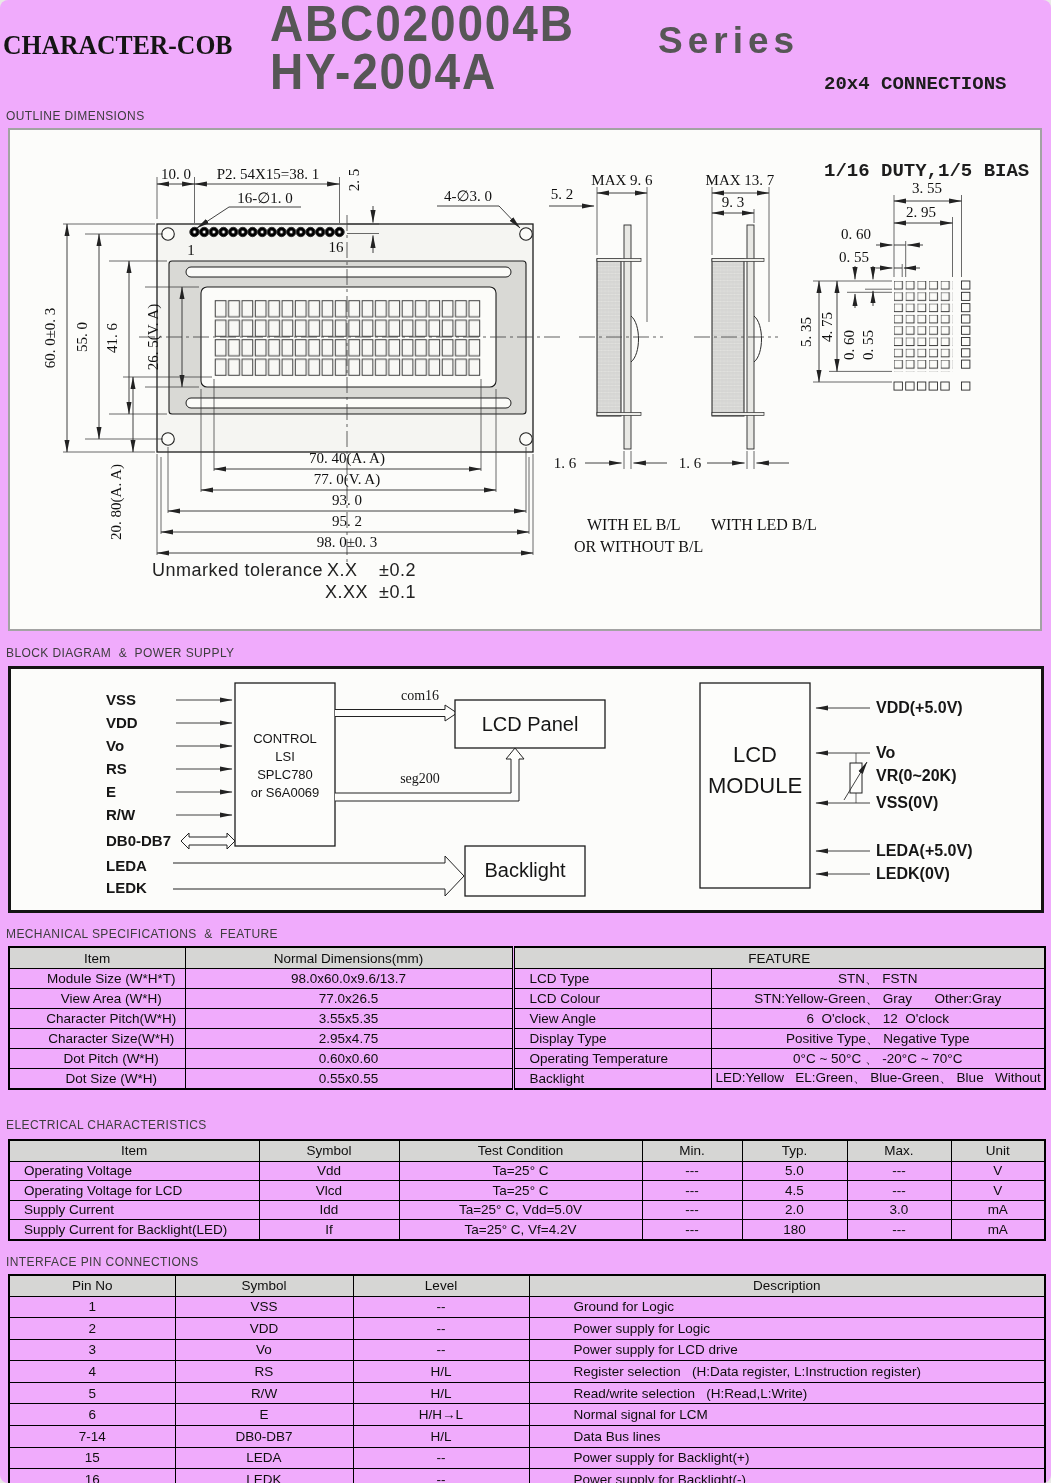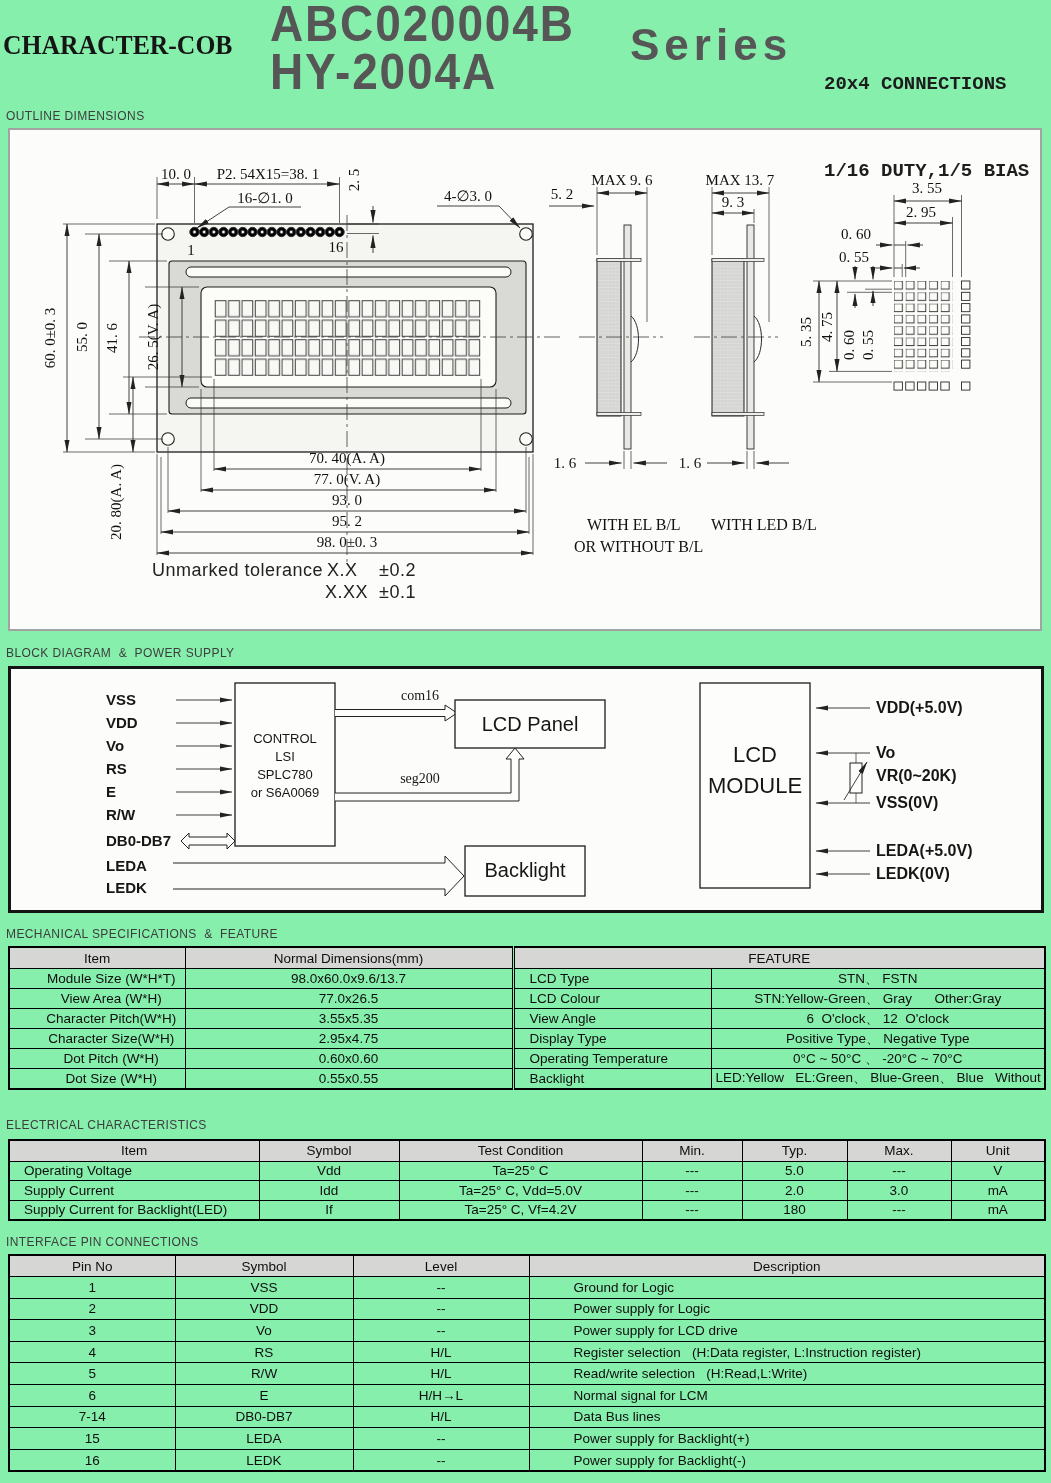--- a/index.html
+++ b/index.html
@@ -1,26 +1,26 @@
 <!DOCTYPE html>
 <html><head>
 <meta charset="utf-8">
 <style>
   html,body{margin:0;padding:0;background:#e9e9e6;}
-  .sheet{position:relative;width:1051px;height:1483px;background:#86efac;color:#111;
-         font-family:"Liberation Sans",sans-serif;overflow:hidden;}
+  .sheet{position:relative;width:1051px;height:1483px;background:#f0abfc;color:#111;
+         font-family:"Liberation Sans",sans-serif;overflow:hidden;border-radius:8px;}
   
   .hdr{position:relative;height:96px;}
   .logo{position:absolute;left:3px;top:30px;font-family:"Liberation Serif",serif;
         font-weight:700;font-size:27px;letter-spacing:0px;color:#151515;
         transform:scaleX(0.95);transform-origin:left;}
   .models{position:absolute;left:270px;top:0px;line-height:48px;}
   .m1{font-size:50px;font-weight:800;color:#565656;letter-spacing:2px;
       transform:scaleX(0.92);transform-origin:left;font-family:"Liberation Sans",sans-serif;}
-  .series{position:absolute;left:630px;top:20px;font-size:44px;font-weight:700;color:#565656;
+  .series{position:absolute;left:658px;top:20px;font-size:37px;font-weight:700;color:#565656;
           letter-spacing:5px;}
   .specs{position:absolute;left:824px;top:12px;font-family:"Liberation Mono",monospace;
          font-size:19px;font-weight:700;color:#1d1d1d;line-height:29px;white-space:pre;}
   
   .shead{font-size:12px;line-height:19px;color:#3d3d3d;margin:11px 0 2px 6px;
          letter-spacing:0.4px;white-space:pre;}
   .shead.sp1{margin-top:13px;margin-bottom:3px;}
   .shead.sp2{margin-top:12px;}
   .shead.sp3{margin-top:26px;margin-bottom:4px;}
   .shead.sp4{margin-top:12px;}
@@ -416,20 +416,29 @@
     <tr>
       <td class="li">Operating Voltage</td>
       <td>Vdd</td>
       <td>Ta=25° C</td>
       <td>---</td>
       <td>5.0</td>
       <td>---</td>
       <td>V</td>
     </tr>
     <tr>
+      <td class="li">Operating Voltage for LCD</td>
+      <td>Vlcd</td>
+      <td>Ta=25° C</td>
+      <td>---</td>
+      <td>4.5</td>
+      <td>---</td>
+      <td>V</td>
+    </tr>
+    <tr>
       <td class="li">Supply Current</td>
       <td>Idd</td>
       <td>Ta=25° C, Vdd=5.0V</td>
       <td>---</td>
       <td>2.0</td>
       <td>3.0</td>
       <td>mA</td>
     </tr>
     <tr>
       <td class="li">Supply Current for Backlight(LED)</td>

